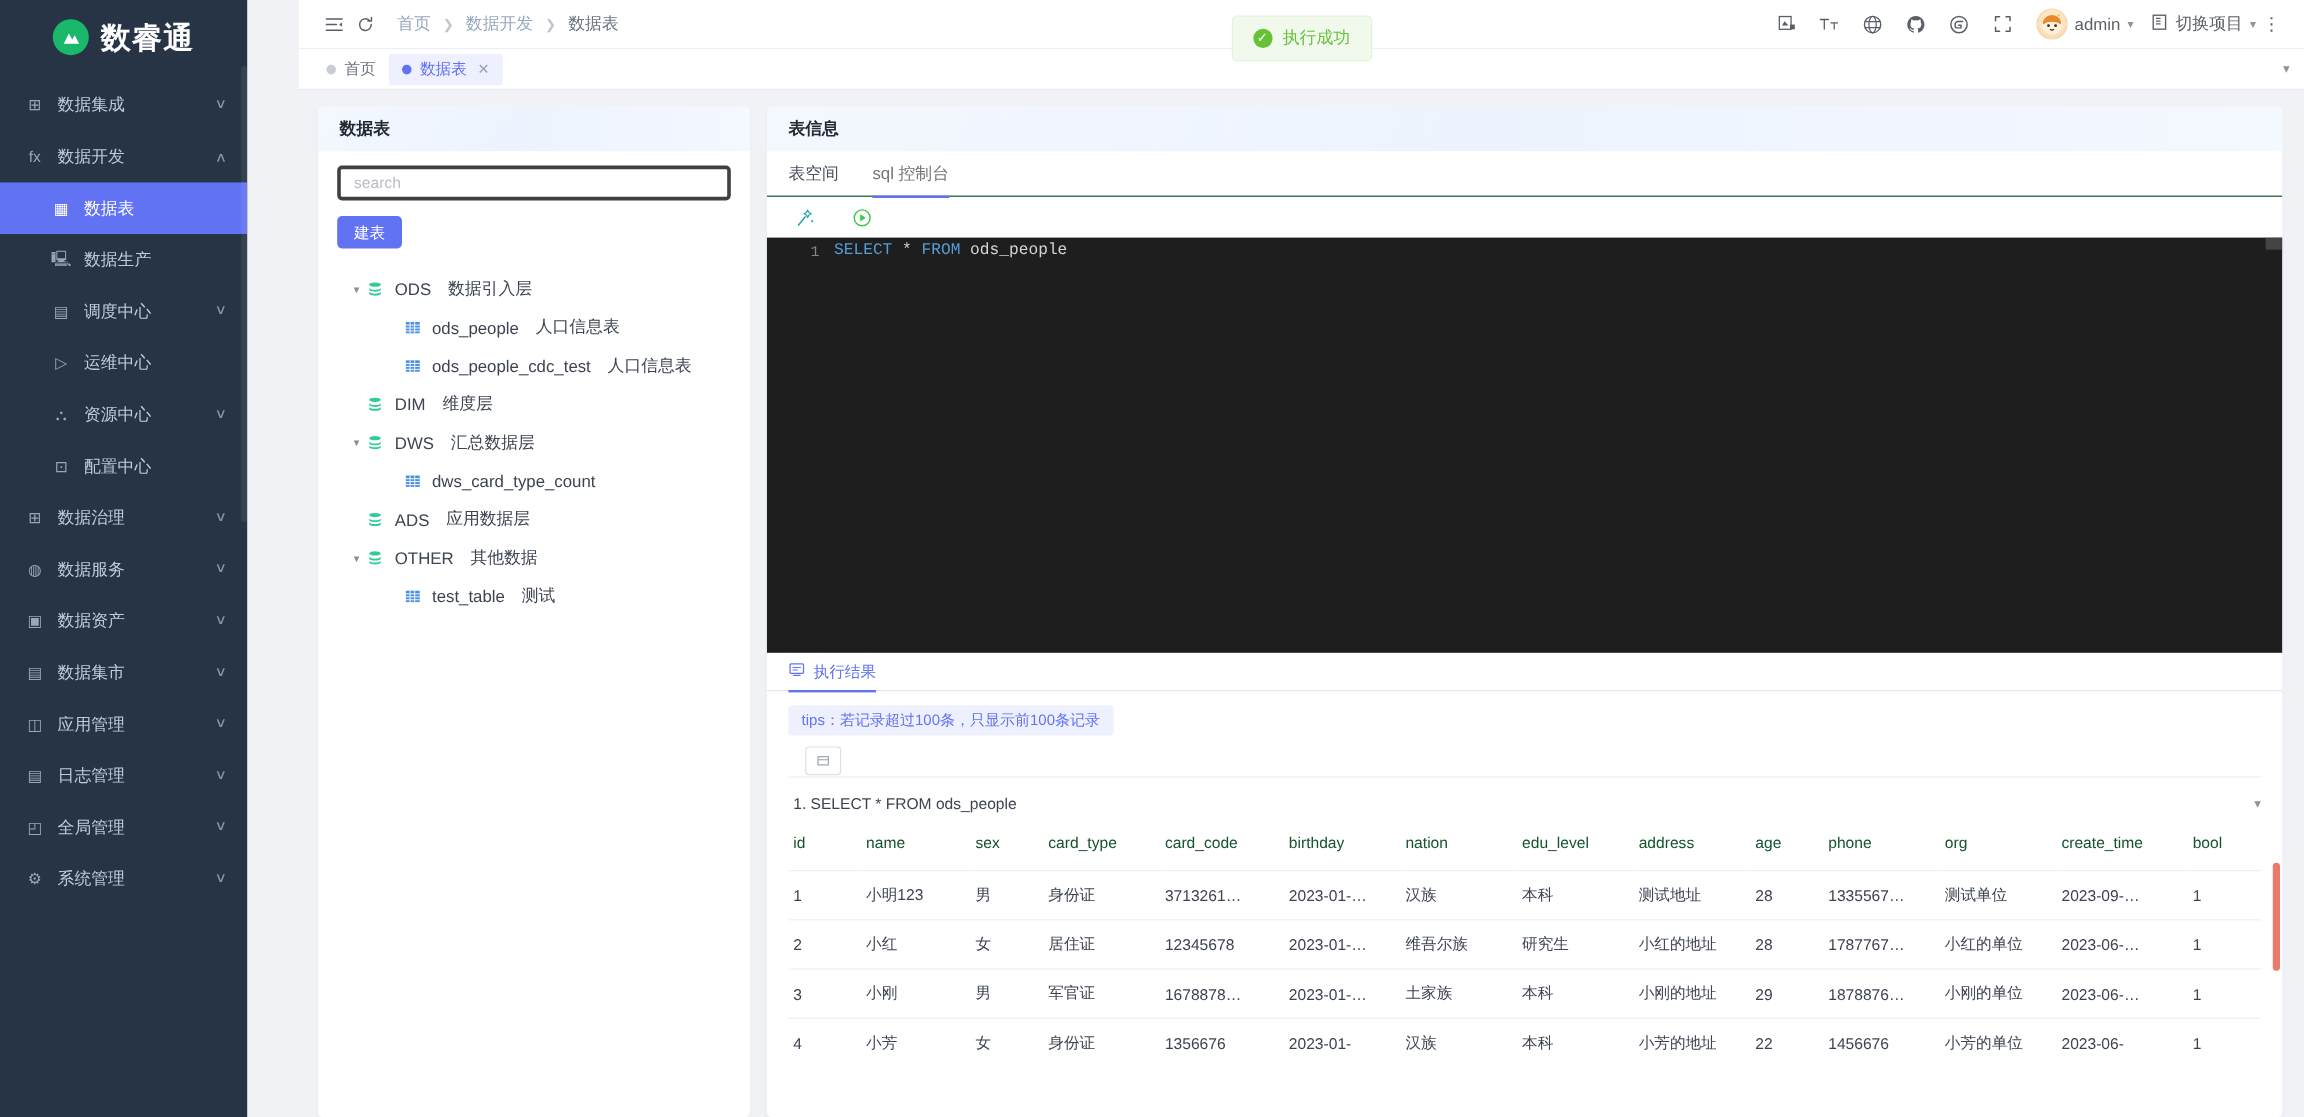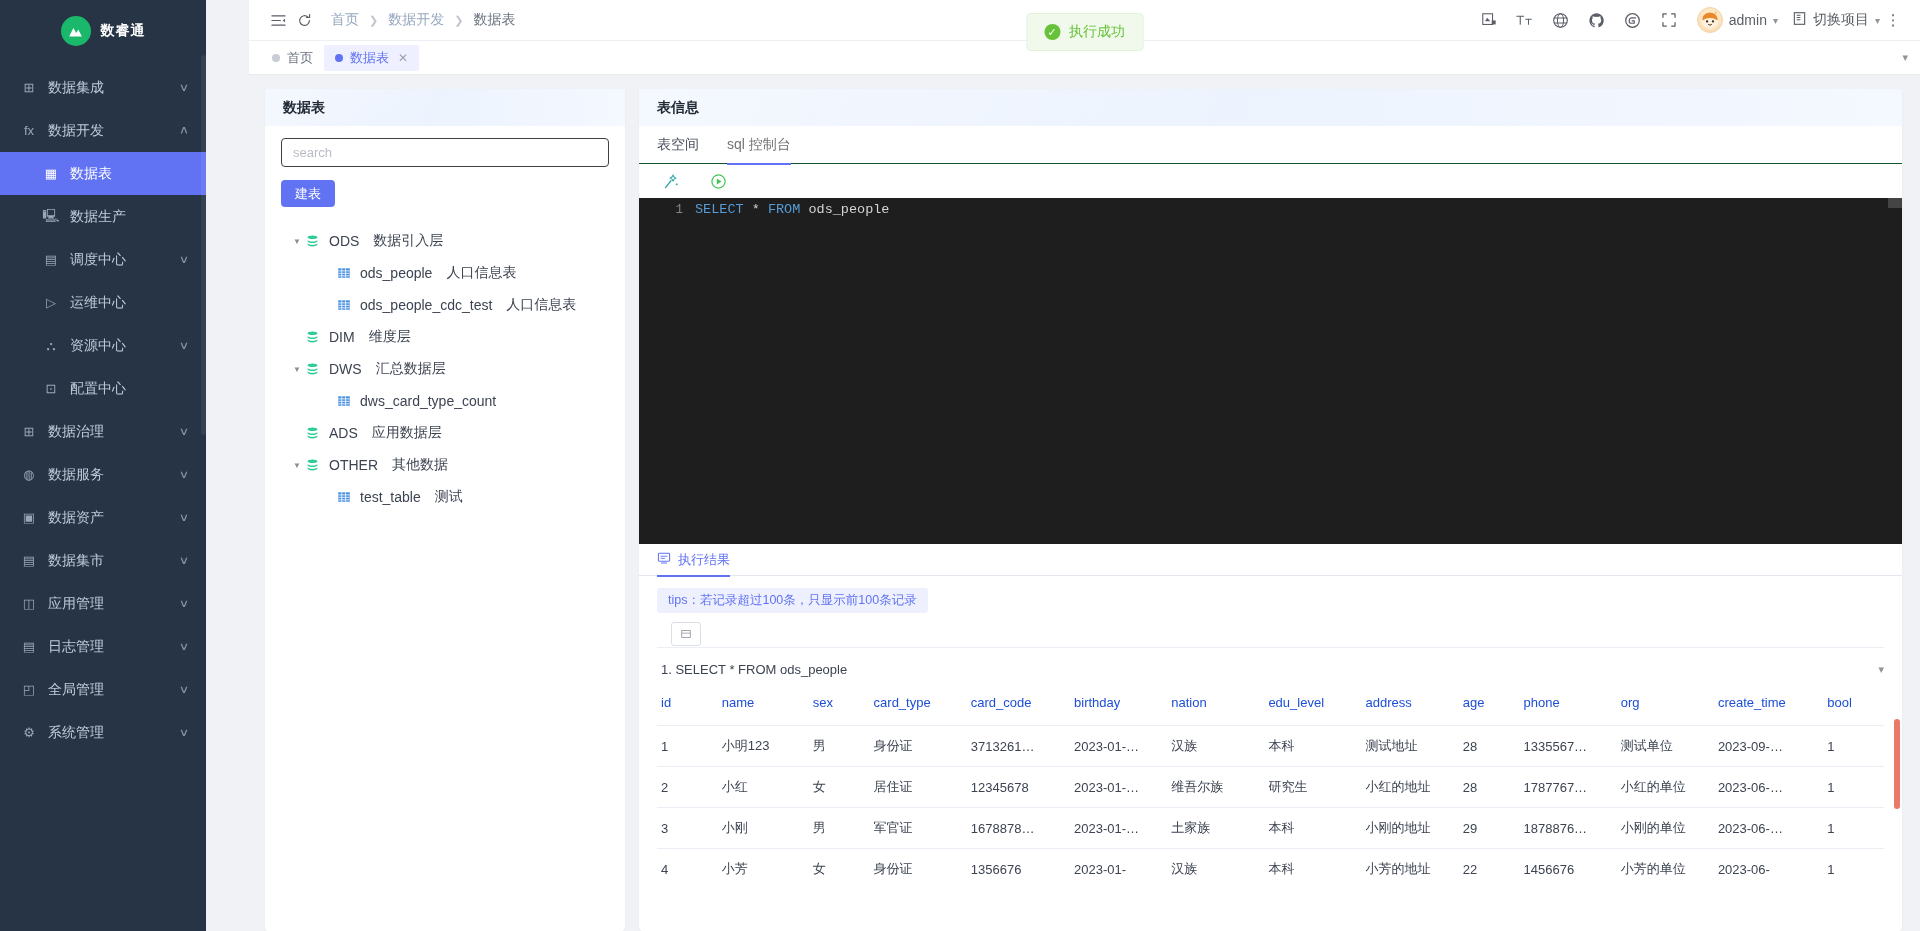--- a/index.html
+++ b/index.html
@@ -24,21 +24,21 @@
   .logo-row {
     height: 62px; display: flex; align-items: center;
     justify-content: center; gap: 10px;
   }
   .logo-mark {
     width: 30px; height: 30px; border-radius: 50%;
     background: #1ab86a; display: flex; align-items: center;
     justify-content: center; color: #fff; font-size: 16px; font-weight: bold;
     line-height: 1;
   }
-  .logo-text { color: #fff; font-size: 14px; font-weight: bold; letter-spacing: 1px; }
+  .logo-text { color: #fff; font-size: 25px; font-weight: bold; letter-spacing: 1px; }
 
   .menu { margin-top: 4px; }
   .menu-item {
     display: flex; align-items: center;
     height: 43px; padding-left: 20px; padding-right: 18px;
     color: #bfcbd9; font-size: 14px; cursor: pointer;
     position: relative;
   }
   .menu-item.sub { padding-left: 42px; }
   .menu-item.active { background: #6172f3; color: #fff; }
@@ -138,21 +138,21 @@
   }
   .card-head {
     height: 37px; display: flex; align-items: center; padding: 0 18px;
     font-weight: bold; font-size: 14px; color: #222a35;
     background:
       linear-gradient(118deg, rgba(255,255,255,.55) 0%, rgba(255,255,255,0) 48%),
       linear-gradient(90deg, #e8f0fe 0%, #eef4fe 55%, #f4f8ff 100%);
   }
   .left-body { padding: 12px 16px 0 16px; flex: 1 1 auto; overflow: hidden; }
   .search-input {
-    width: 100%; height: 29px; border: 1px solid #404040; border-radius: 4px;
+    width: 100%; height: 29px; border: 3px solid #404040; border-radius: 4px;
     padding: 0 11px; font-size: 13px; color: #7f1d1d; outline: none;
     font-family: "Liberation Sans", sans-serif;
   }
   .search-input::placeholder { color: #b8bcc4; }
   .btn-primary {
     margin-top: 13px; background: #6172f3; color: #fff; border: none;
     border-radius: 4px; height: 27px; padding: 0 14px; font-size: 13px;
     cursor: pointer; font-family: "Liberation Sans", sans-serif;
   }
   .tree { margin-top: 18px; }
@@ -240,21 +240,21 @@
   .res-query {
     display: flex; align-items: center; font-size: 13px; color: #3c4351;
     padding: 14px 0 0 4px;
   }
   .res-query .rq-caret { margin-left: auto; color: #909399; font-size: 11px; cursor: pointer; }
   .res-rows { font-size: 13px; font-weight: bold; color: #3c4351; padding: 16px 0 0 4px; }
 
   .grid-wrap { margin-top: 12px; overflow: hidden; }
   table.grid { border-collapse: collapse; width: 100%; table-layout: fixed; }
   table.grid th {
-    text-align: left; font-weight: normal; color: #1d4ed8; font-size: 13px;
+    text-align: left; font-weight: normal; color: #14532d; font-size: 13px;
     padding: 6px 4px 14px 4px; vertical-align: top; line-height: 16px;
   }
   table.grid td {
     font-size: 13px; color: #3c4351; padding: 11px 4px; border-top: 1px solid #ebeef5;
     white-space: nowrap; overflow: hidden; text-overflow: ellipsis;
   }
 
   
   .page-scroll {
     position: absolute; right: 2px; top: 630px; width: 6px; height: 90px;

